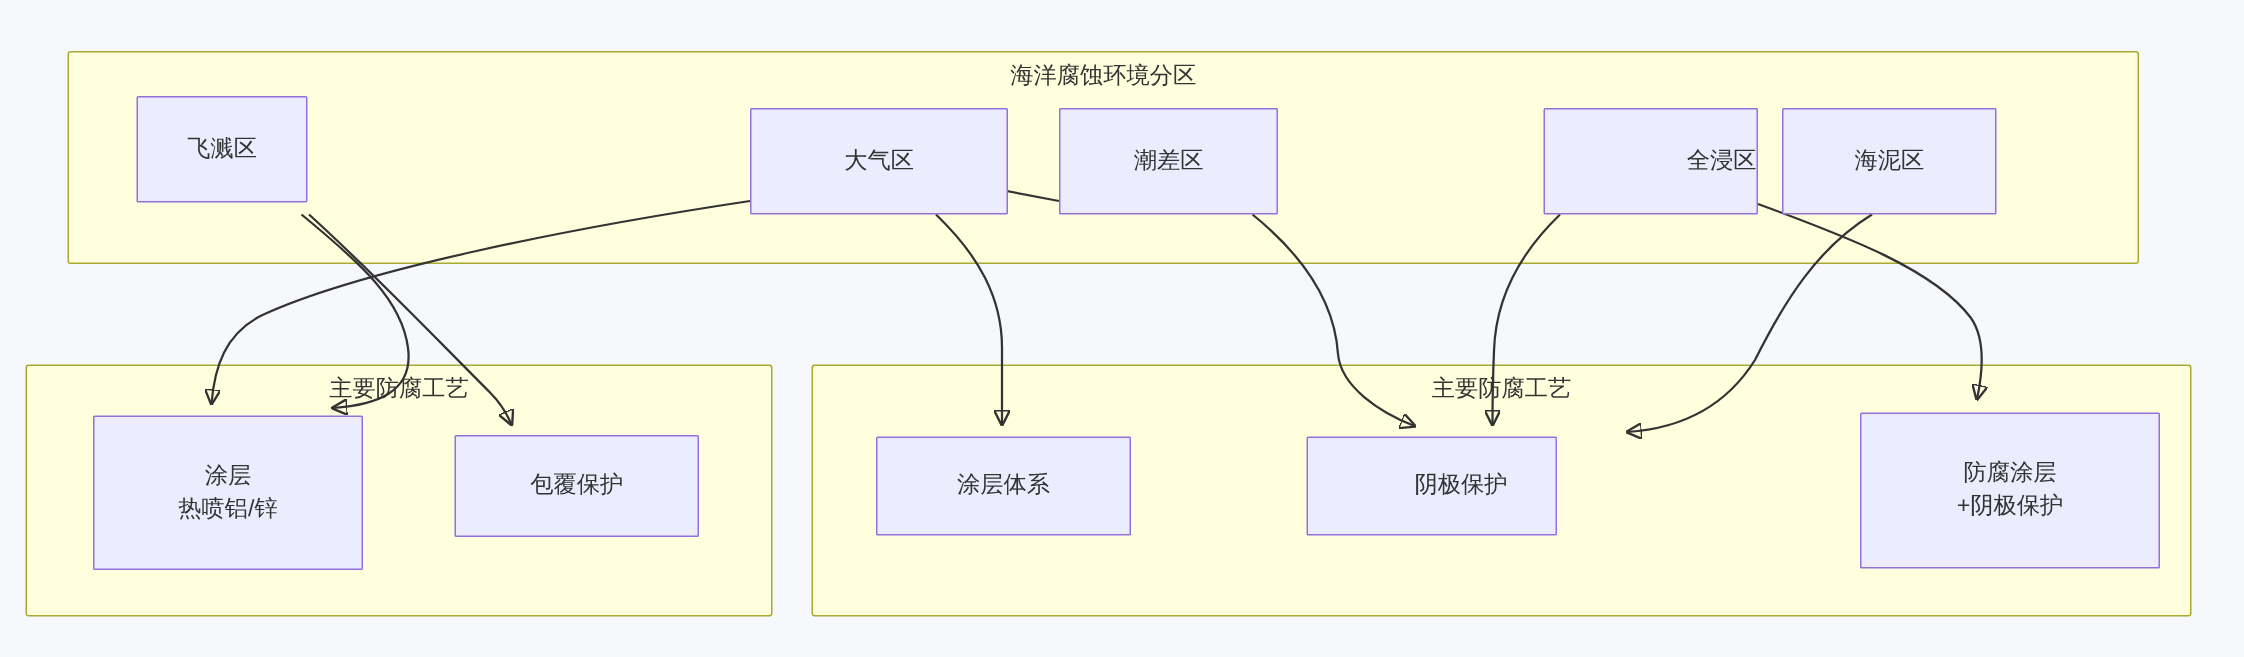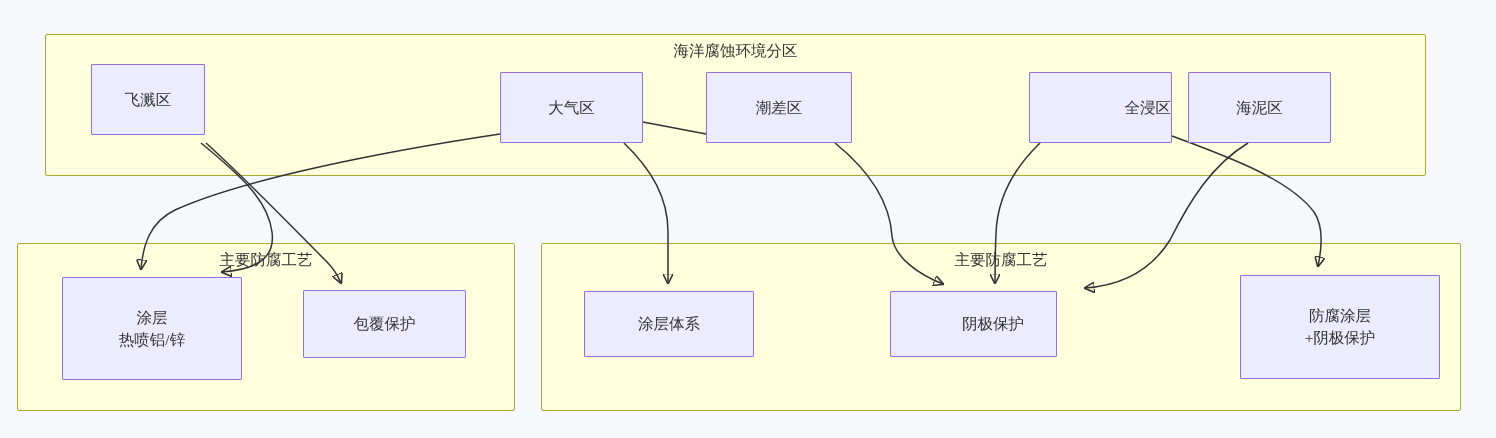--- a/index.html
+++ b/index.html
@@ -2,21 +2,21 @@
 <html><head>
 <meta charset="utf-8">
 <style>
   html,body{margin:0;padding:0;}
   body{
     width:1496px;height:438px;
     background:#f7f8fc;
     font-family:"Liberation Sans","DejaVu Sans",sans-serif;
     position:relative;overflow:hidden;
   }
-  #stage{position:absolute;left:0;top:0;width:1496px;height:438px;font-family:Liberation Serif, serif;}
+  #stage{position:absolute;left:0;top:0;width:1496px;height:438px;}
   .cluster{
     position:absolute;
     background:#ffffde;
     border:1.4px solid #aaaa33;
     border-radius:2px;
     box-sizing:border-box;
   }
   .cluster-title{
     position:absolute;
     top:6px;left:0;right:0;
@@ -75,21 +75,21 @@
         <path d="M 835,143 C 872,173 890,205 892,236 C 894,258 920,275 943,284" marker-end="url(#arrow)"></path>
         <path d="M 1040,143 C 1012,170 997,200 996,234 C 995,257 995,270 995,283" marker-end="url(#arrow)"></path>
         <path d="M 1172,136 C 1232,158 1290,180 1314,212 C 1325,228 1321,252 1318,266" marker-end="url(#arrow)"></path>
         <path d="M 1248,143 C 1212,165 1190,200 1170,240 C 1148,275 1115,286 1085,288" marker-end="url(#arrow)"></path>
       </g>
   </svg>
 
   <div class="node" id="n-splash" style="left: 91px; top: 64px; width: 114px; height: 71px;">
     <span class="ln">飞溅区</span>
   </div>
-  <div class="node" id="n-atmosphere" style="left: 500px; top: 72px; width: 143px; height: 71px;">
+  <div class="node" id="n-atmosphere" style="left: 500px; top: 72px; width: 172px; height: 71px;">
     <span class="ln">大气区</span>
   </div>
   <div class="node" id="n-tidal" style="left: 706px; top: 72px; width: 146px; height: 71px;">
     <span class="ln">潮差区</span>
   </div>
   <div class="node" id="n-immersed" style="left: 1029px; top: 72px; width: 143px; height: 71px; align-items: flex-end;">
     <span class="ln">全浸区</span>
   </div>
   <div class="node" id="n-mud" style="left: 1188px; top: 72px; width: 143px; height: 71px;">
     <span class="ln">海泥区</span>
@@ -97,21 +97,21 @@
   <div class="node" id="n-coating-spray" style="left: 62px; top: 277px; width: 180px; height: 103px;">
     <span class="ln">涂层</span>
     <span class="ln">热喷铝/锌</span>
   </div>
   <div class="node" id="n-wrap" style="left: 303px; top: 290px; width: 163px; height: 68px;">
     <span class="ln">包覆保护</span>
   </div>
   <div class="node" id="n-coating-sys" style="left: 584px; top: 291px; width: 170px; height: 66px;">
     <span class="ln">涂层体系</span>
   </div>
-  <div class="node" id="n-cathodic" style="left: 890px; top: 291px; width: 167px; height: 66px; padding-left: 39px;">
+  <div class="node" id="n-cathodic" style="left: 871px; top: 291px; width: 167px; height: 66px; padding-left: 39px;">
     <span class="ln">阴极保护</span>
   </div>
   <div class="node" id="n-anticorr" style="left: 1240px; top: 275px; width: 200px; height: 104px;">
     <span class="ln">防腐涂层</span>
     <span class="ln">+阴极保护</span>
   </div>
 
 </div>
 
 </body></html>

